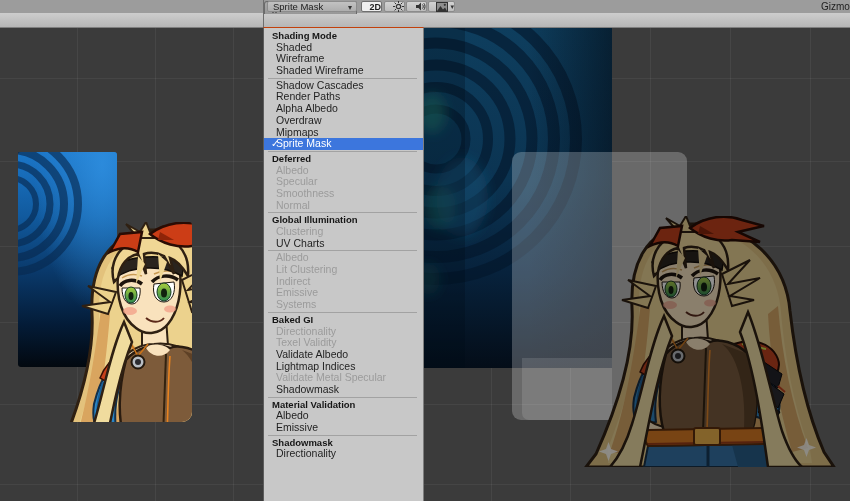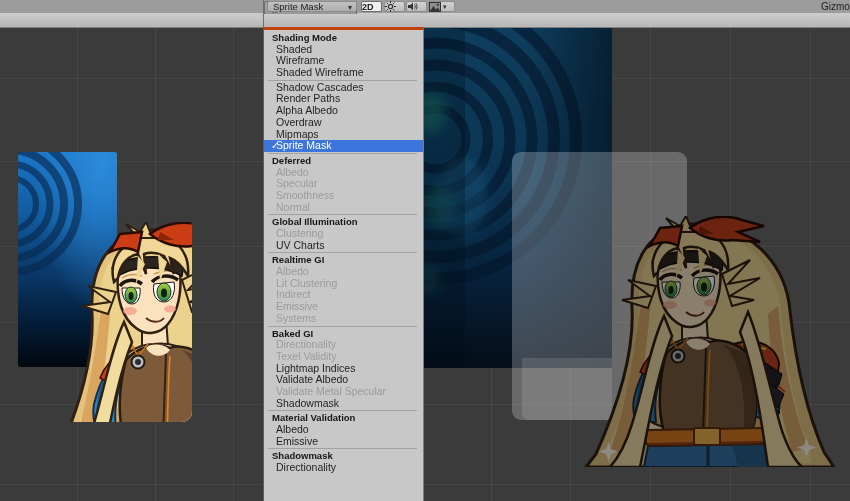--- a/index.html
+++ b/index.html
@@ -21,21 +21,21 @@
     position:absolute;left:264px;top:1px;width:86px;height:12px;
     background:linear-gradient(#a9a9a9,#979797);
     border:1px solid #6a6a6a;border-bottom:none;border-radius:3px 3px 0 0;
     display:flex;align-items:center;gap:3px;padding-left:5px;
     font-size:10px;color:#111;
   }
   .tab-grid-icon{width:9px;height:9px;flex:0 0 auto;}
   .tb-ctrl{position:absolute;top:1px;height:11px;box-sizing:border-box;
     border:1px solid #8c8c8c;border-radius:2px;
     background:linear-gradient(#d3d3d3,#bdbdbd);
-    display:flex;align-items:center;justify-content:flex-start;
+    display:flex;align-items:center;justify-content:flex-end;
     font-size:9.5px;color:#1c1c1c;}
   .mode-dropdown{left:267px;width:90px;background:linear-gradient(#c2c2c2,#aeaeae);
     justify-content:flex-start;padding-left:5px;}
   .mode-dropdown .dd-arrow{position:absolute;right:4px;top:1px;font-size:8px;color:#333;}
   .btn-2d{left:361px;width:21px;background:#efefef;border-color:#6f6f6f;font-weight:bold;font-size:9px;}
   .btn-icon{width:21px;}
   .btn-light{left:384px;}
   .btn-audio{left:406px;}
   .btn-fx{left:428px;width:27px;}
   .fx-arrow{font-size:7px;color:#333;margin-left:2px;}
@@ -57,21 +57,21 @@
     background:rgba(255,255,255,0.12);border-radius:0 0 0 7px;
   }
   .char{position:absolute;width:256px;height:251px;}
   .char svg{display:block;width:256px;height:251px;}
   .char-left{left:42px;top:195px;clip-path:inset(0 106px 51px 0 round 0 3px 10px 3px);}
   .char-right{left:582px;top:189px;filter:brightness(0.56) saturate(0.9);}
   
   .menu{
     position:absolute;left:263px;top:27px;width:161px;height:474px;
     background:#c8c8c8;box-sizing:border-box;
-    border-left:1px solid #5c5c5c;border-right:1px solid #7e7e7e;border-top:3px solid #c2410c;
+    border-left:1px solid #5c5c5c;border-right:1px solid #7e7e7e;border-top:1px solid #c2410c;
     padding-top:2px;overflow:hidden;z-index:5;
   }
   .menu-header{height:11.7px;line-height:12.2px;font-size:9.5px;font-weight:bold;
     color:#161616;padding-left:8px;white-space:nowrap;}
   .menu-item{position:relative;height:11.7px;line-height:11.9px;font-size:10.5px;
     color:#1f1f1f;padding-left:12px;white-space:nowrap;cursor:default;}
   .menu-item.disabled{color:#9b9b9b;}
   .menu-item.selected{background:#3c76dd;color:#fff;}
   .menu-check{position:absolute;left:7px;top:0;font-size:10px;color:#fff;}
   .menu-sep{height:1px;background:#a2a2a2;margin:1px 6px 1px 4px;}
@@ -330,32 +330,31 @@
     <div class="menu-header">Deferred</div>
     <div class="menu-item disabled"><span>Albedo</span></div>
     <div class="menu-item disabled"><span>Specular</span></div>
     <div class="menu-item disabled"><span>Smoothness</span></div>
     <div class="menu-item disabled"><span>Normal</span></div>
     <div class="menu-sep"></div>
     <div class="menu-header">Global Illumination</div>
     <div class="menu-item disabled"><span>Clustering</span></div>
     <div class="menu-item"><span>UV Charts</span></div>
     <div class="menu-sep"></div>
-    <div class="menu-header">Realtime GI</div>
     <div class="menu-item disabled"><span>Albedo</span></div>
     <div class="menu-item disabled"><span>Lit Clustering</span></div>
     <div class="menu-item disabled"><span>Indirect</span></div>
     <div class="menu-item disabled"><span>Emissive</span></div>
     <div class="menu-item disabled"><span>Systems</span></div>
     <div class="menu-sep"></div>
     <div class="menu-header">Baked GI</div>
     <div class="menu-item disabled"><span>Directionality</span></div>
     <div class="menu-item disabled"><span>Texel Validity</span></div>
+    <div class="menu-item"><span>Validate Albedo</span></div>
     <div class="menu-item"><span>Lightmap Indices</span></div>
-    <div class="menu-item"><span>Validate Albedo</span></div>
     <div class="menu-item disabled"><span>Validate Metal Specular</span></div>
     <div class="menu-item"><span>Shadowmask</span></div>
     <div class="menu-sep"></div>
     <div class="menu-header">Material Validation</div>
     <div class="menu-item"><span>Albedo</span></div>
     <div class="menu-item"><span>Emissive</span></div>
     <div class="menu-sep"></div>
     <div class="menu-header">Shadowmask</div>
     <div class="menu-item"><span>Directionality</span></div>
   </div>

